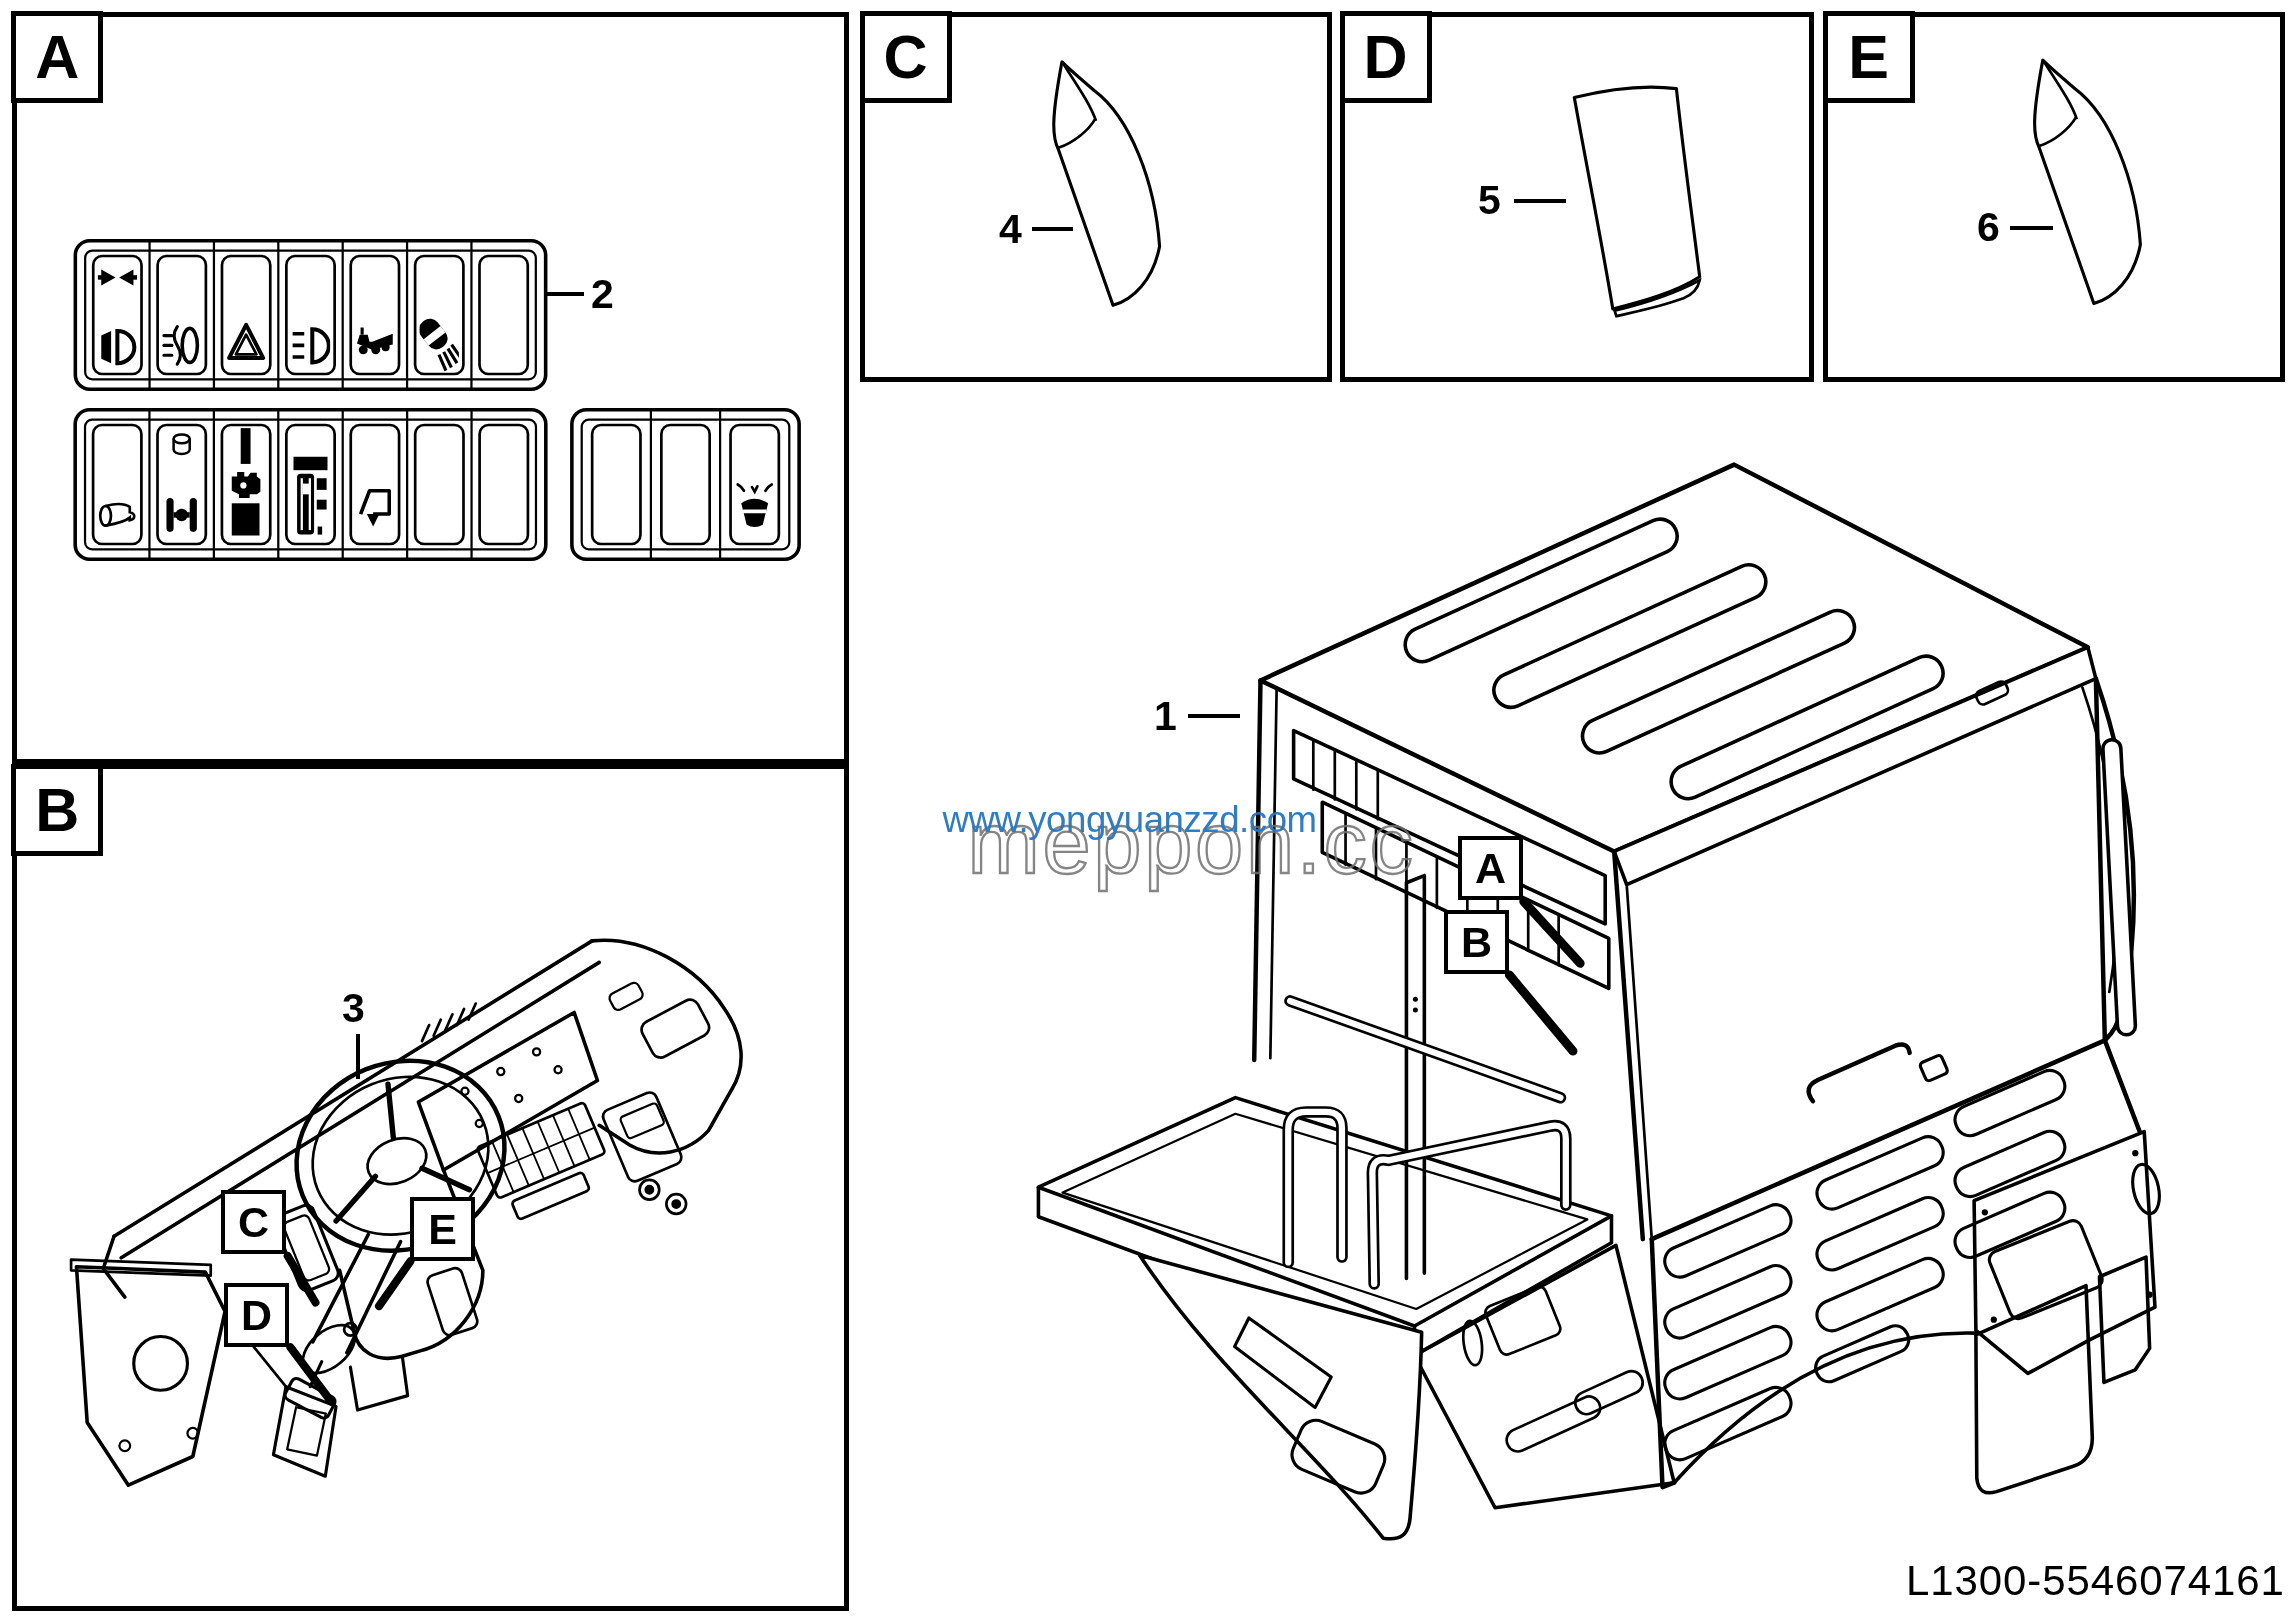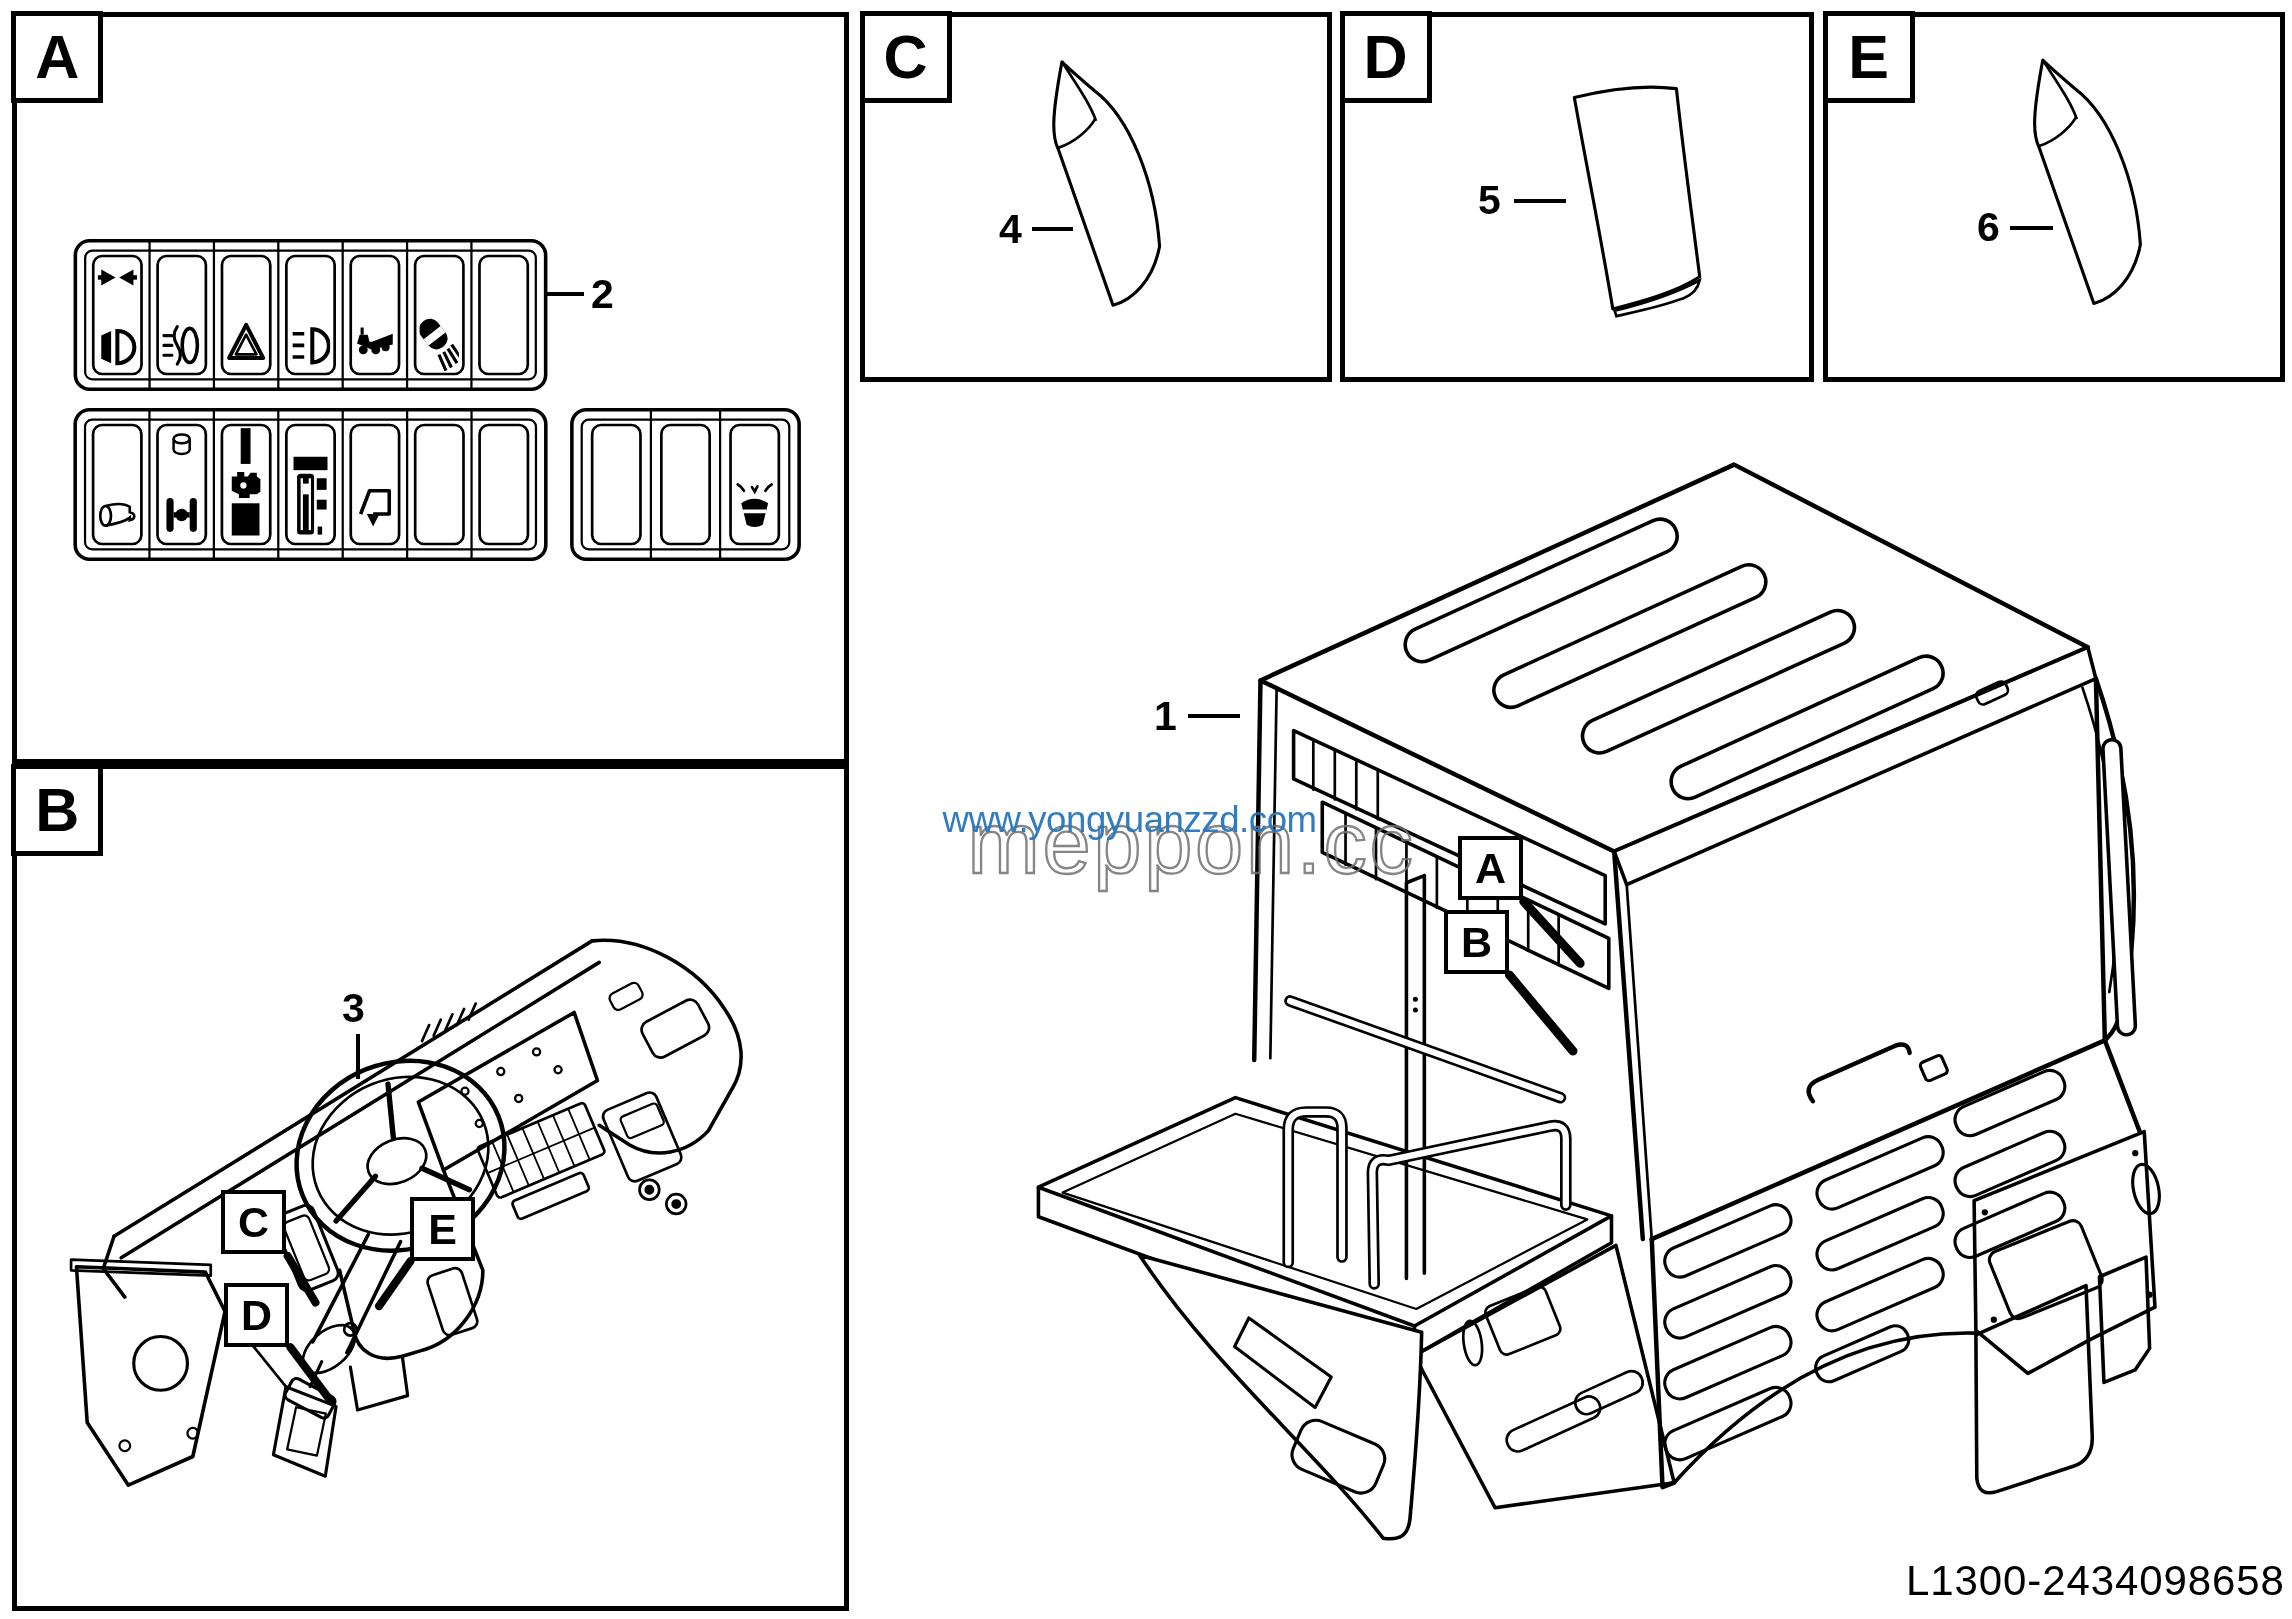--- a/index.html
+++ b/index.html
@@ -426,14 +426,14 @@
 
 <div class="item-label" style="left:1977px;top:204px;">6</div>
 <div class="hline" style="left:2010px;top:226px;width:43px;"></div>
 
 <div class="callout" style="left:1458px;top:836px;">A</div>
 <div class="callout" style="left:1444px;top:910px;">B</div>
 <div class="callout" style="left:221px;top:1190px;">C</div>
 <div class="callout" style="left:410px;top:1197px;">E</div>
 <div class="callout" style="left:224px;top:1283px;">D</div>
 
-<div id="part-number">L1300-2434098658</div>
+<div id="part-number">L1300-5546074161</div>
 
 
 </body></html>

